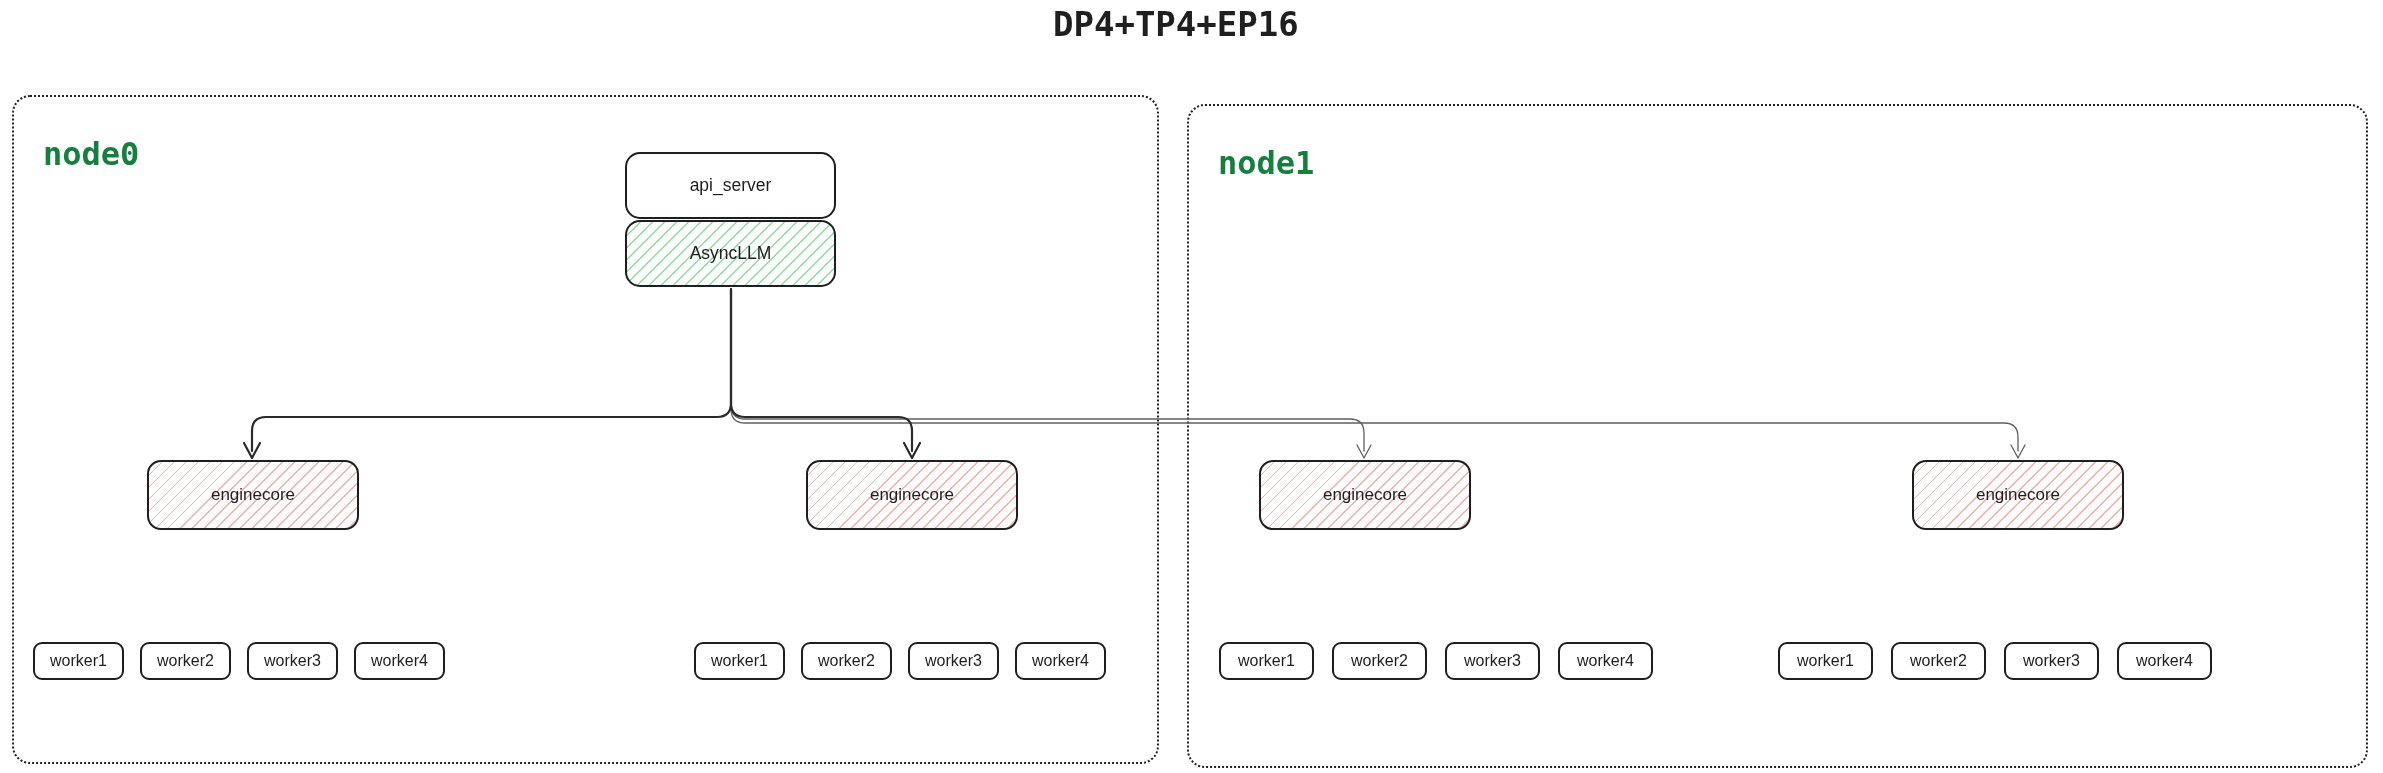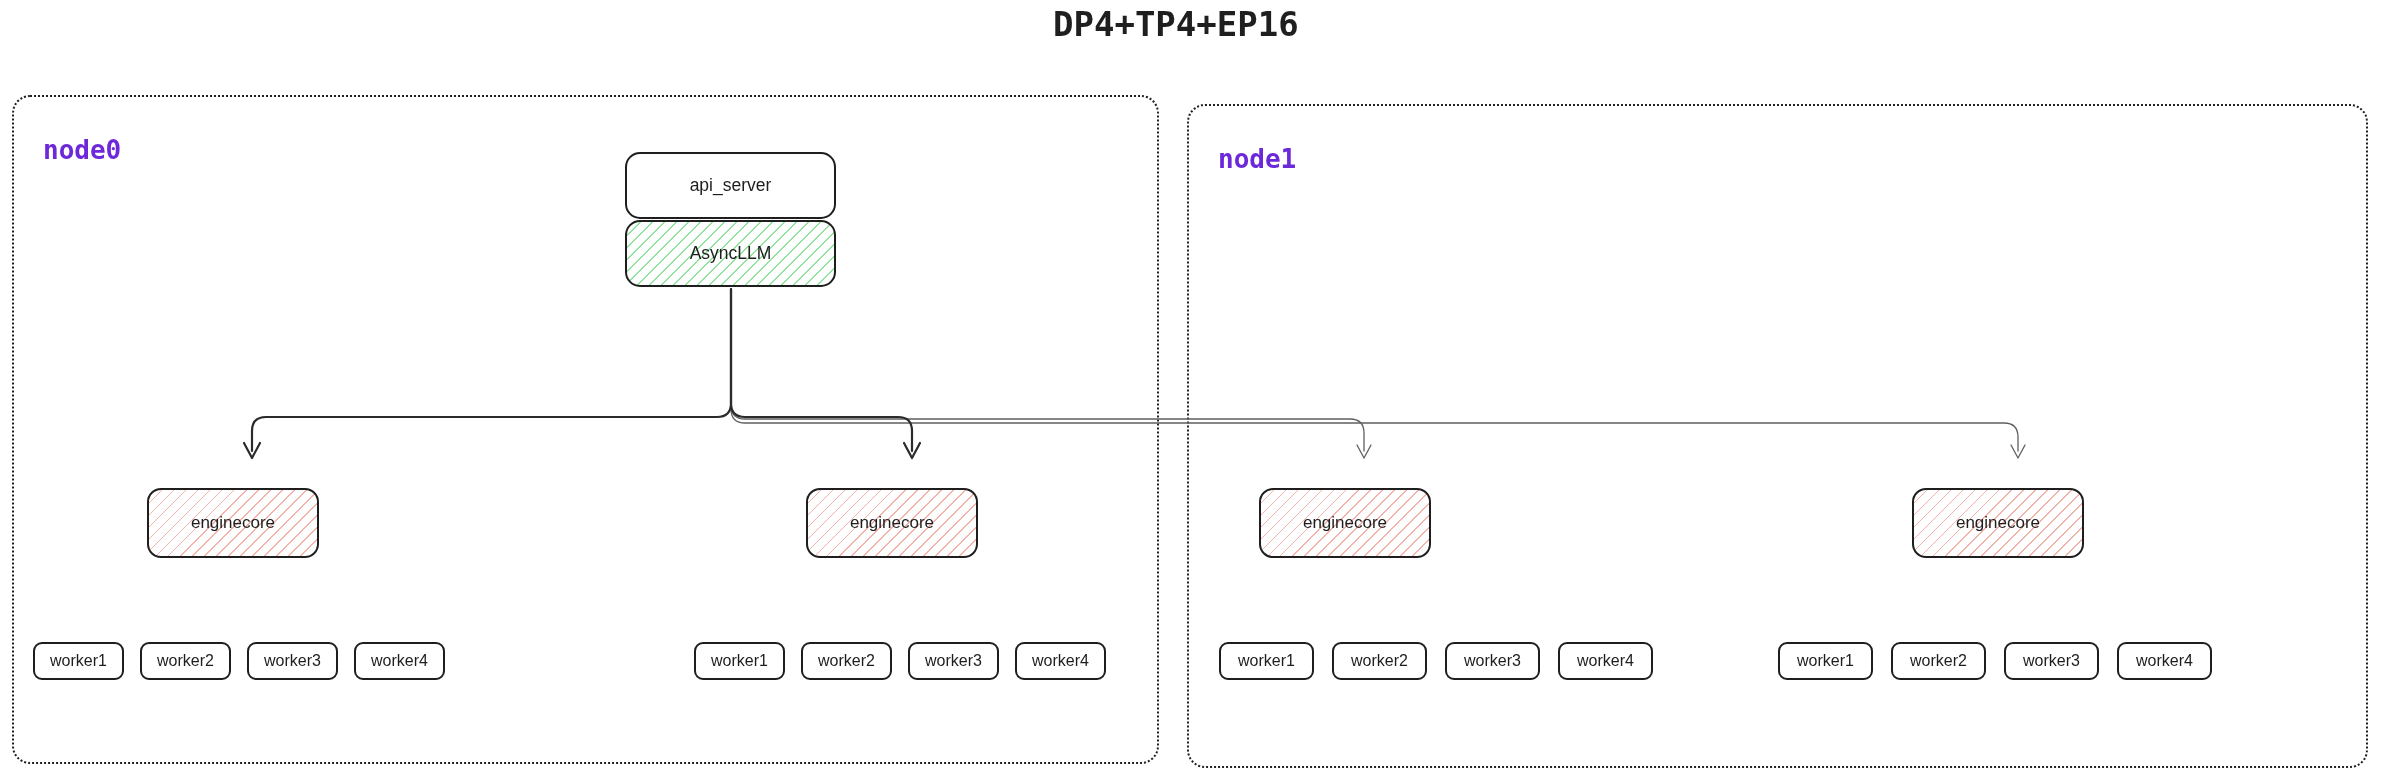--- a/index.html
+++ b/index.html
@@ -33,23 +33,23 @@
     border-radius: 18px;
     background: transparent;
   }
   #node0 { left: 12px;   top: 95px; width: 1143px; height: 665px; }
   #node1 { left: 1187px; top: 104px; width: 1177px; height: 660px; }
   .node-label {
     position: absolute;
     left: 29px;
     top: 38px;
     font-family: "DejaVu Sans Mono", monospace;
-    font-size: 26px;
+    font-size: 32px;
     font-weight: 700;
-    color: #6d28d9;
+    color: #15803d;
     white-space: nowrap;
   }
   .box {
     position: absolute;
     box-sizing: border-box;
     border: 2px solid #1e1e1e;
     background: #ffffff;
     display: flex;
     align-items: center;
     justify-content: center;
@@ -64,22 +64,22 @@
     z-index: 3;
   }
   #api-box   { top: 152px; }
   #async-box {
     top: 220px;
     background-color: #ffffff;
     background-image: repeating-linear-gradient(135deg,
       #8fe5a0 0px, #8fe5a0 1.4px, transparent 1.4px, transparent 8.5px);
   }
   .engine {
-    top: 488px;
-    width: 172px;
+    top: 460px;
+    width: 212px;
     height: 70px;
     border-radius: 14px;
     font-size: 17px;
     z-index: 3;
     background-color: #ffffff;
     background-image: repeating-linear-gradient(135deg,
       #f4b3aa 0px, #f4b3aa 1.3px, transparent 1.3px, transparent 8.5px);
     align-items: center;
   }
   #engine1 { left: 147px; }

